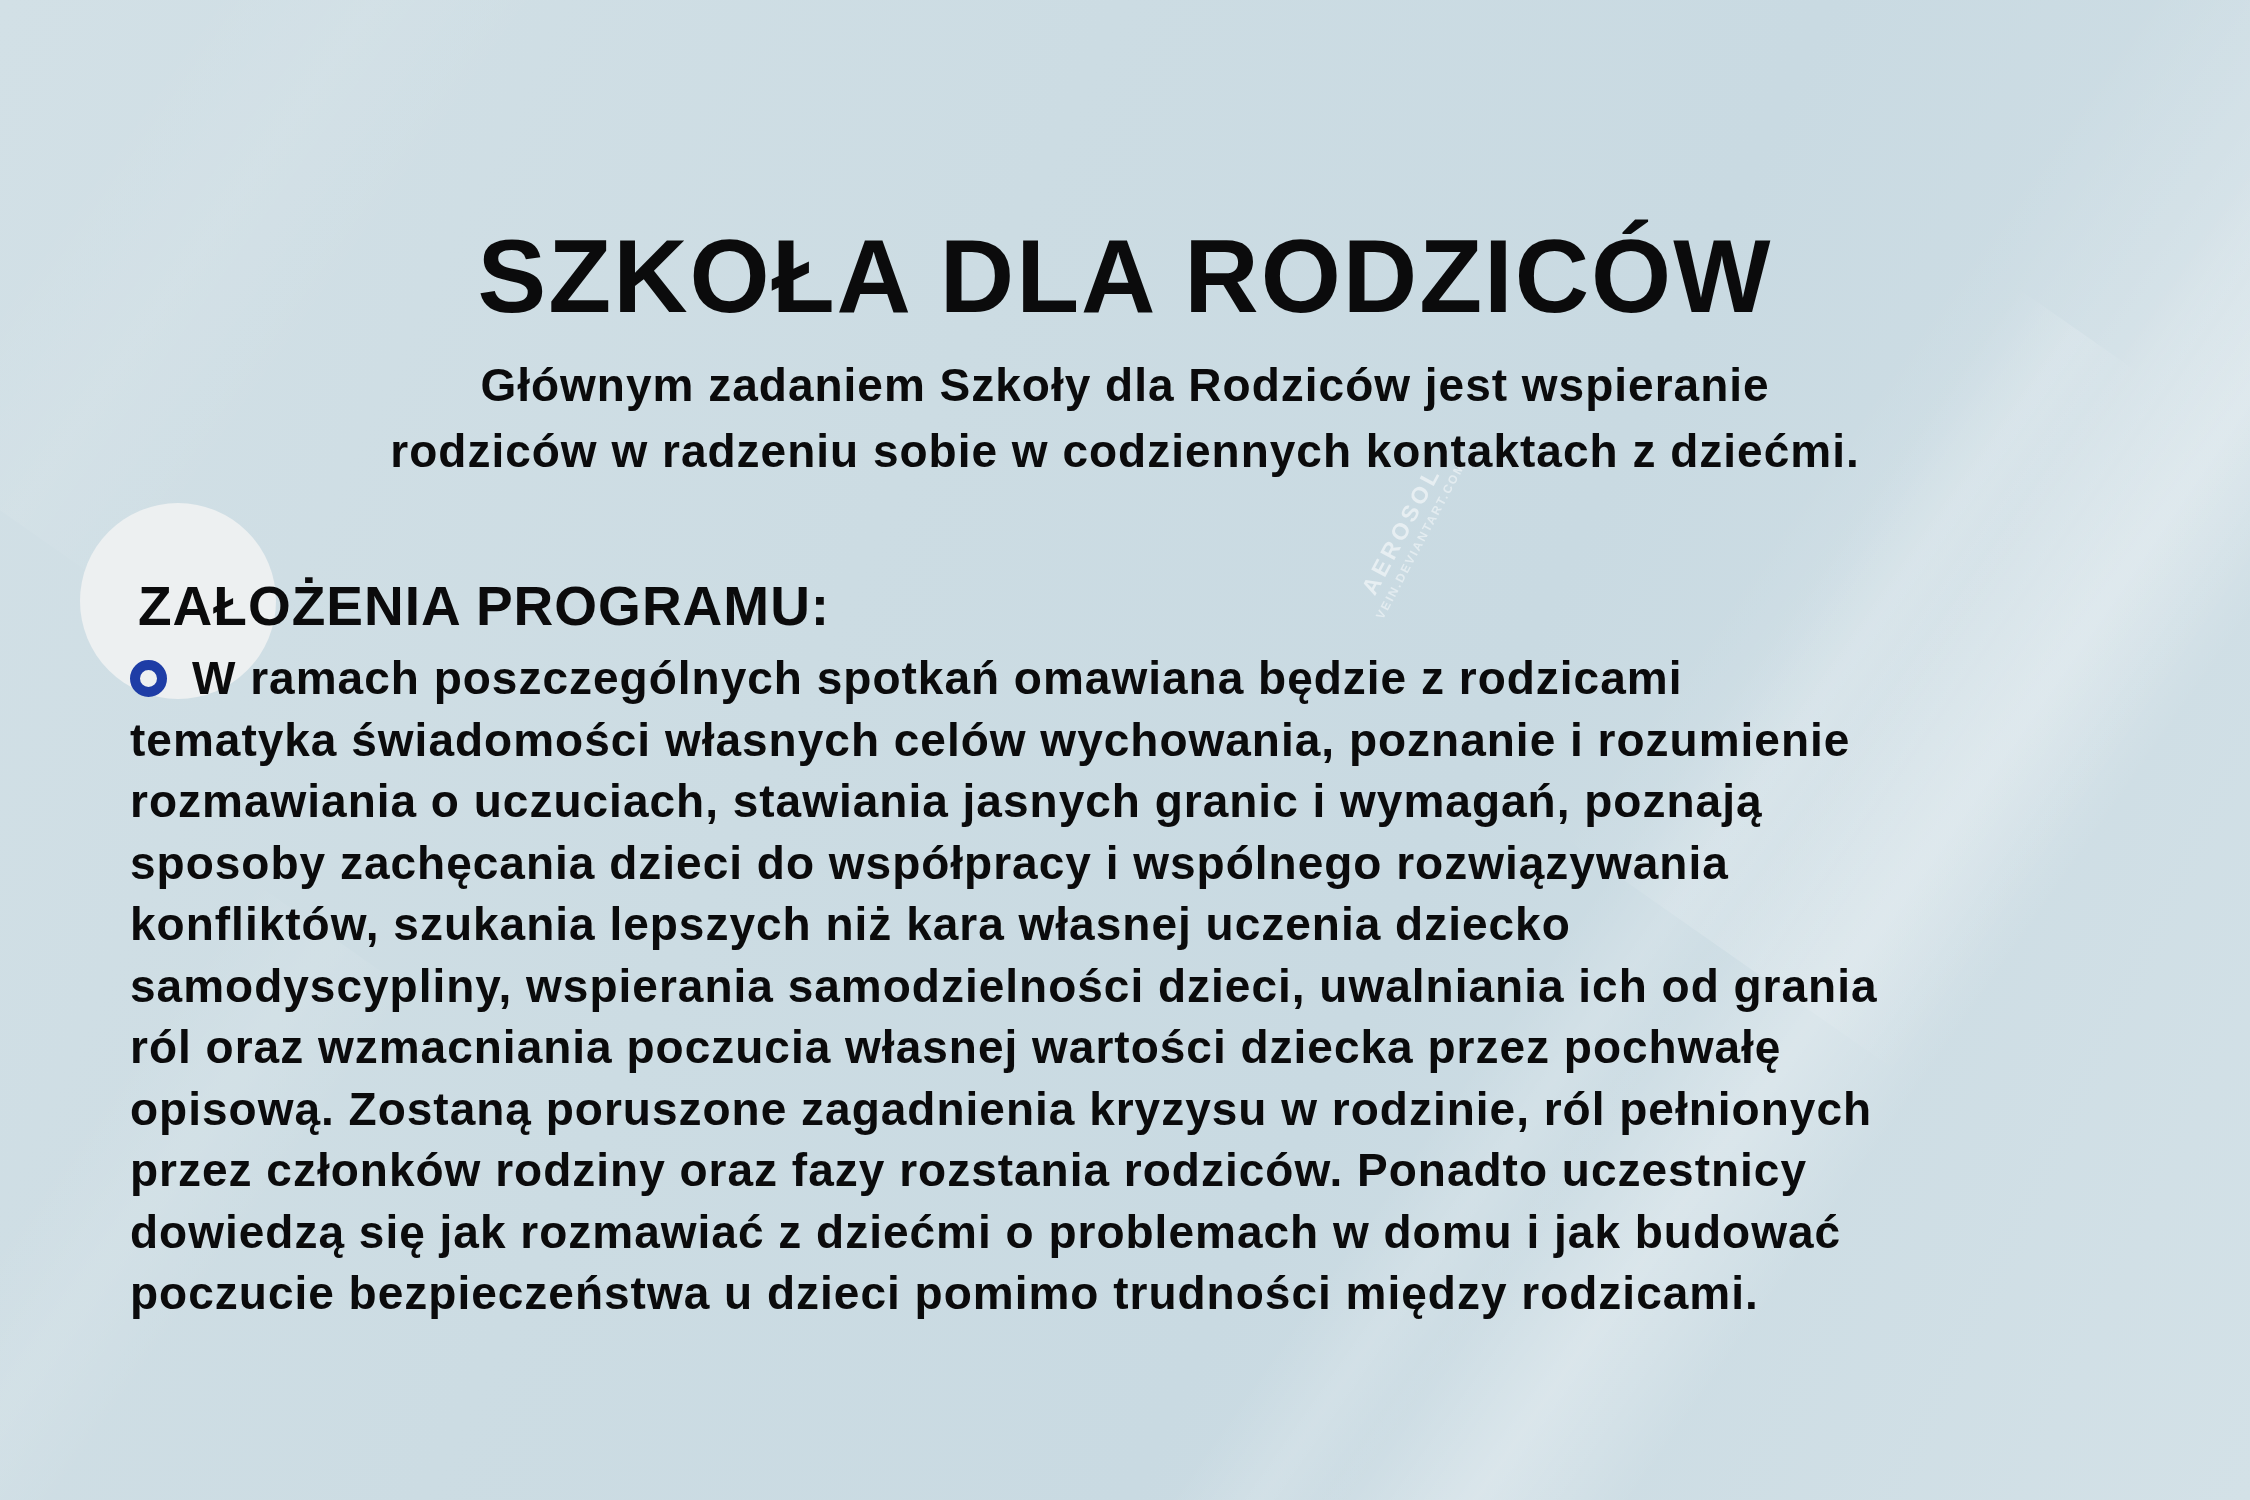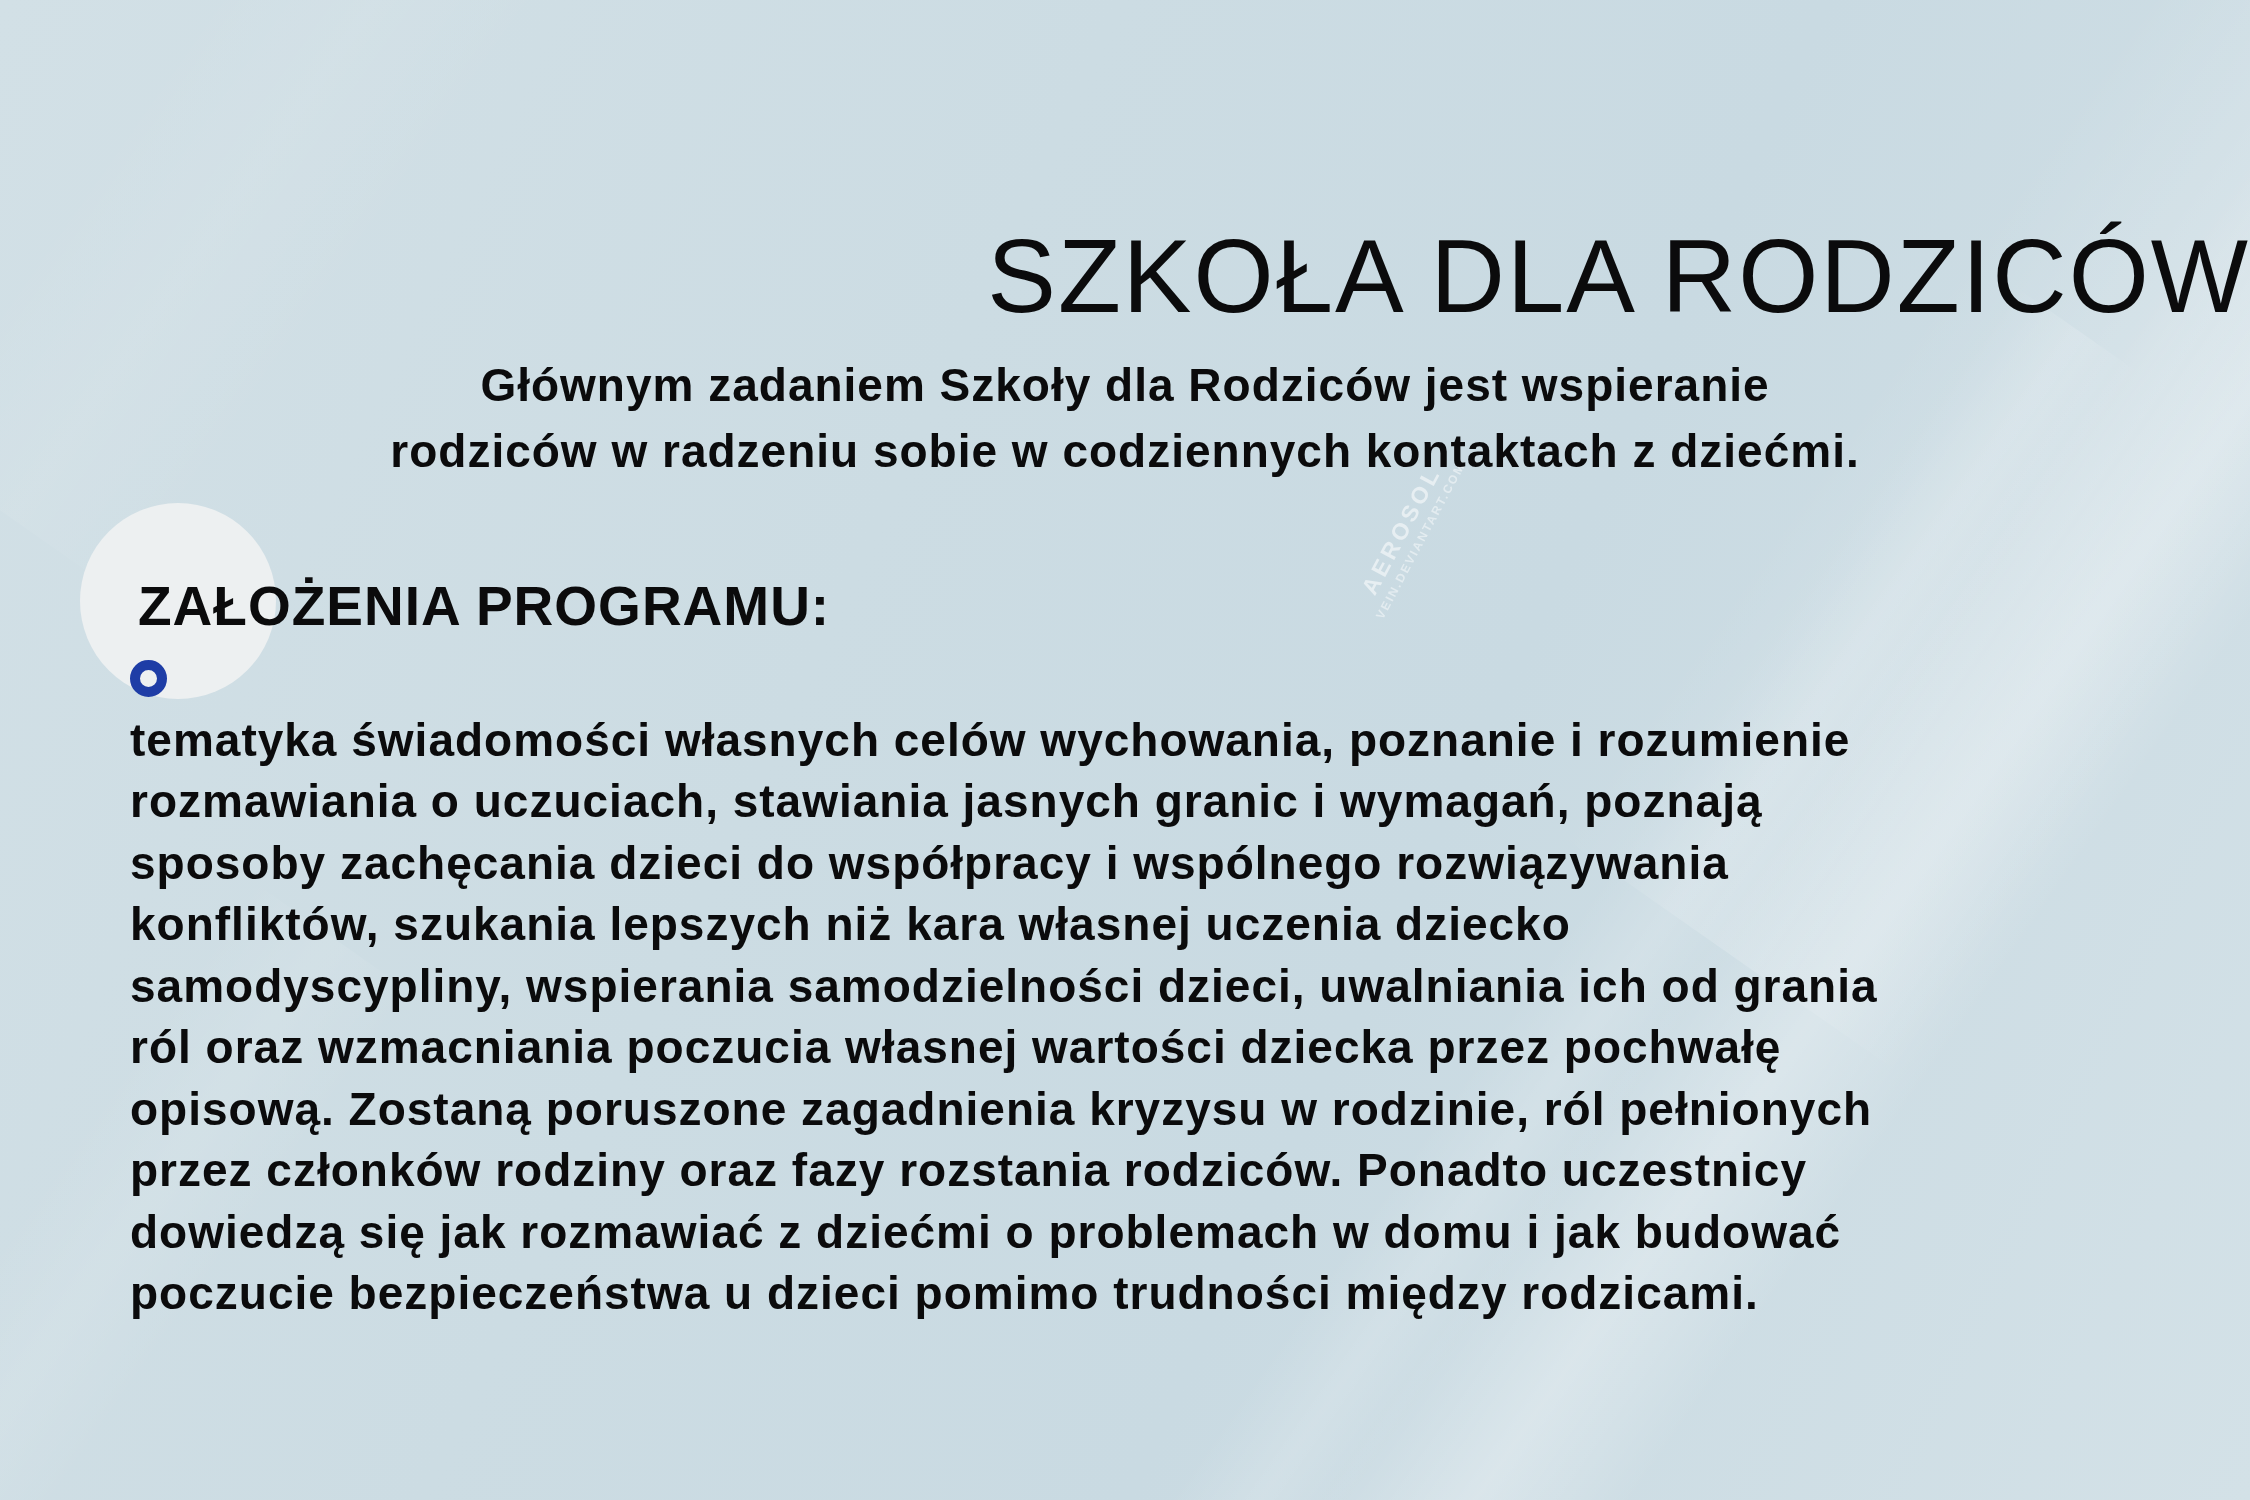--- a/index.html
+++ b/index.html
@@ -36,22 +36,22 @@
   .watermark .wm1{
     font-size:23px;font-weight:bold;letter-spacing:4px;
     color:rgba(255,255,255,.55);
   }
   .watermark .wm2{
     font-size:12px;font-weight:bold;letter-spacing:2px;
     color:rgba(255,255,255,.48);
   }
   .slide-title{
     position:absolute;left:0;right:0;top:150px;
-    text-align:right;
-    font-size:103px;font-weight:400;letter-spacing:2px;
+    text-align:center;
+    font-size:103px;font-weight:700;letter-spacing:2px;
     color:var(--text,#0b0b0c);
     line-height:1.12;
   }
   .intro{
     position:absolute;left:0;right:0;top:352px;
     text-align:center;
     font-size:46px;font-weight:700;letter-spacing:1px;
     line-height:66px;color:var(--text,#0b0b0c);
   }
   .section-heading{
@@ -93,21 +93,21 @@
 
 <div class="intro">
   <div class="intro-line">Głównym zadaniem Szkoły dla Rodziców jest wspieranie</div>
   <div class="intro-line">rodziców w radzeniu sobie w codziennych kontaktach z dziećmi.</div>
 </div>
 
 <h2 class="section-heading" style="margin:8px;">ZAŁOŻENIA PROGRAMU:</h2>
 
 <div class="body-block">
   <div class="body-line">
-    <span class="bullet-ring"></span>
+    <span class="bullet-ring"></span><span>W ramach poszczególnych spotkań omawiana będzie z rodzicami</span>
   </div>
   <div class="body-line">tematyka świadomości własnych celów wychowania, poznanie i rozumienie</div>
   <div class="body-line">rozmawiania o uczuciach, stawiania jasnych granic i wymagań, poznają</div>
   <div class="body-line">sposoby zachęcania dzieci do współpracy i wspólnego rozwiązywania</div>
   <div class="body-line">konfliktów, szukania lepszych niż kara własnej uczenia dziecko</div>
   <div class="body-line">samodyscypliny, wspierania samodzielności dzieci, uwalniania ich od grania</div>
   <div class="body-line">ról oraz wzmacniania poczucia własnej wartości dziecka przez pochwałę</div>
   <div class="body-line">opisową. Zostaną poruszone zagadnienia kryzysu w rodzinie, ról pełnionych</div>
   <div class="body-line">przez członków rodziny oraz fazy rozstania rodziców. Ponadto uczestnicy</div>
   <div class="body-line">dowiedzą się jak rozmawiać z dziećmi o problemach w domu i jak budować</div>

